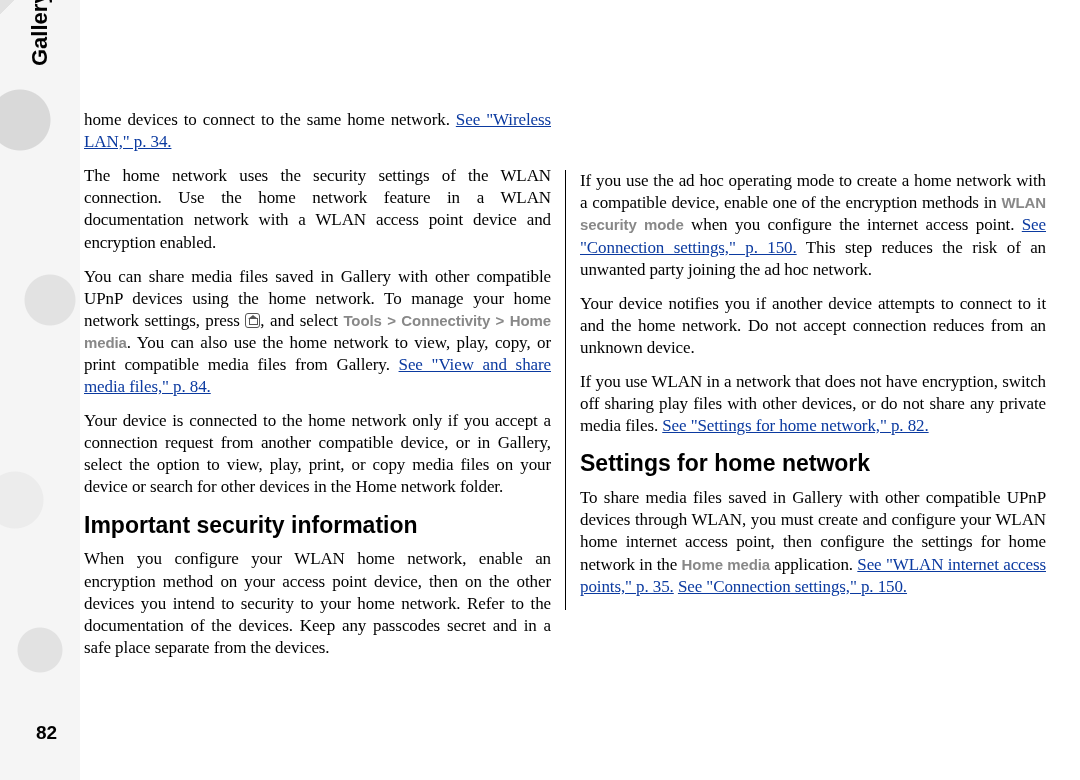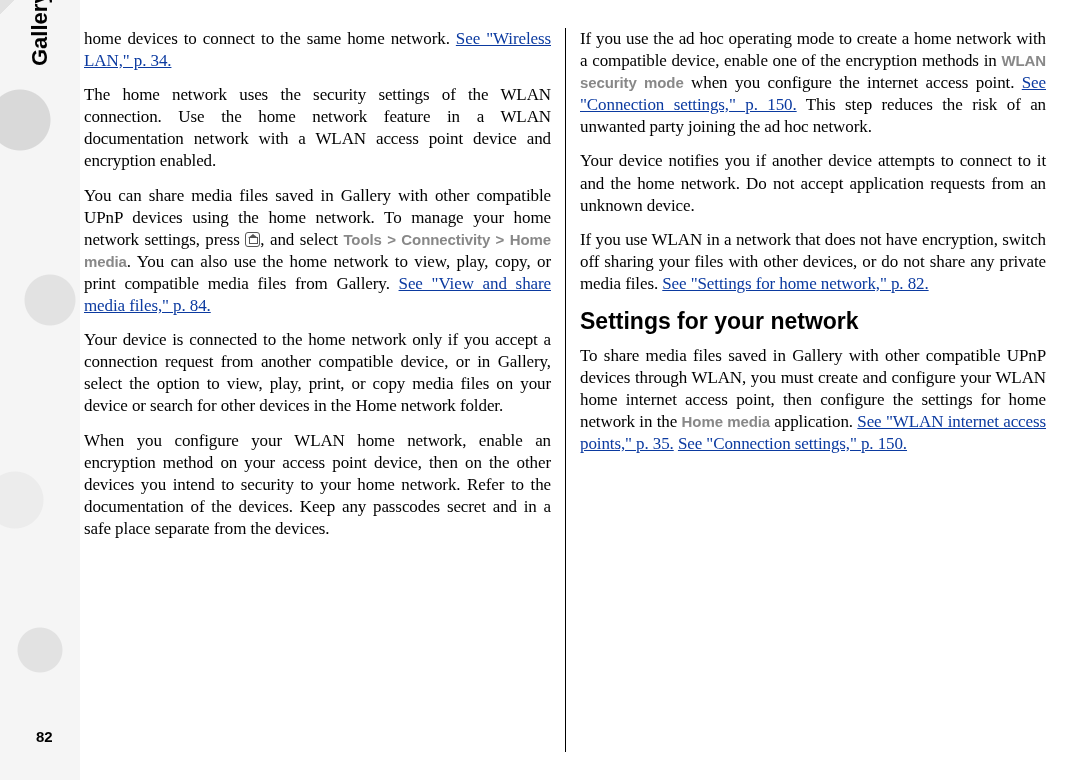--- a/index.html
+++ b/index.html
@@ -37,30 +37,31 @@
     font-size: 22px;
     color: #000;
     white-space: nowrap;
   }
   .page-num {
     position: absolute;
     left: 36px;
     bottom: 34px;
     font-family: Verdana, Arial, sans-serif;
     font-weight: 700;
-    font-size: 15px;
+    font-size: 19px;
   }
   .columns {
     position: absolute;
     left: 80px;
     top: 28px;
     right: 30px;
     bottom: 28px;
     display: flex;
     gap: 0;
+    align-items: center;
   }
   .col {
     flex: 1 1 50%;
     padding: 0 14px 0 4px;
   }
   .col + .col {
     border-left: 1.2px solid #000;
     padding: 0 4px 0 14px;
   }
   p {
@@ -127,38 +128,39 @@
     </p>
 
     <p>The home network uses the security settings of the WLAN connection. Use the home network feature in a WLAN documentation network with a WLAN access point device and encryption enabled.</p>
 
     <p>
       <span>You can share media files saved in Gallery with other compatible UPnP devices using the home network. To manage your home network settings, press </span><span class="home-icon"></span><span>, and select </span><span class="bold-ui">Tools</span><span class="bold-ui"> &gt; </span><span class="bold-ui">Connectivity</span><span class="bold-ui"> &gt; </span><span class="bold-ui">Home media</span><span>. You can also use the home network to view, play, copy, or print compatible media files from Gallery. </span><span class="link">See "View and share media files," p. 84.</span>
     </p>
 
     <p>Your device is connected to the home network only if you accept a connection request from another compatible device, or in Gallery, select the option to view, play, print, or copy media files on your device or search for other devices in the Home network folder.</p>
 
+    <h2>Important security information</h2>
 
     <p>When you configure your WLAN home network, enable an encryption method on your access point device, then on the other devices you intend to security to your home network. Refer to the documentation of the devices. Keep any passcodes secret and in a safe place separate from the devices.</p>
 
   </div>
 
   <div class="col">
 
 
     <p>
       <span>If you use the ad hoc operating mode to create a home network with a compatible device, enable one of the encryption methods in </span><span class="bold-ui">WLAN security mode</span><span> when you configure the internet access point. </span><span class="link">See "Connection settings," p. 150.</span><span> This step reduces the risk of an unwanted party joining the ad hoc network.</span>
     </p>
 
-    <p>Your device notifies you if another device attempts to connect to it and the home network. Do not accept application requests from an unknown device.</p>
+    <p>Your device notifies you if another device attempts to connect to it and the home network. Do not accept connection reduces from an unknown device.</p>
 
     <p>
-      <span>If you use WLAN in a network that does not have encryption, switch off sharing your files with other devices, or do not share any private media files. </span><span class="link">See "Settings for home network," p. 82.</span>
+      <span>If you use WLAN in a network that does not have encryption, switch off sharing play files with other devices, or do not share any private media files. </span><span class="link">See "Settings for home network," p. 82.</span>
     </p>
 
-    <h2>Settings for your network</h2>
+    <h2>Settings for home network</h2>
 
     <p>
       <span>To share media files saved in Gallery with other compatible UPnP devices through WLAN, you must create and configure your WLAN home internet access point, then configure the settings for home network in the </span><span class="bold-ui">Home media</span><span> application. </span><span class="link">See "WLAN internet access points," p. 35.</span><span> </span><span class="link">See "Connection settings," p. 150.</span>
     </p>
 
   </div>
 </div>
 
 </body></html>

